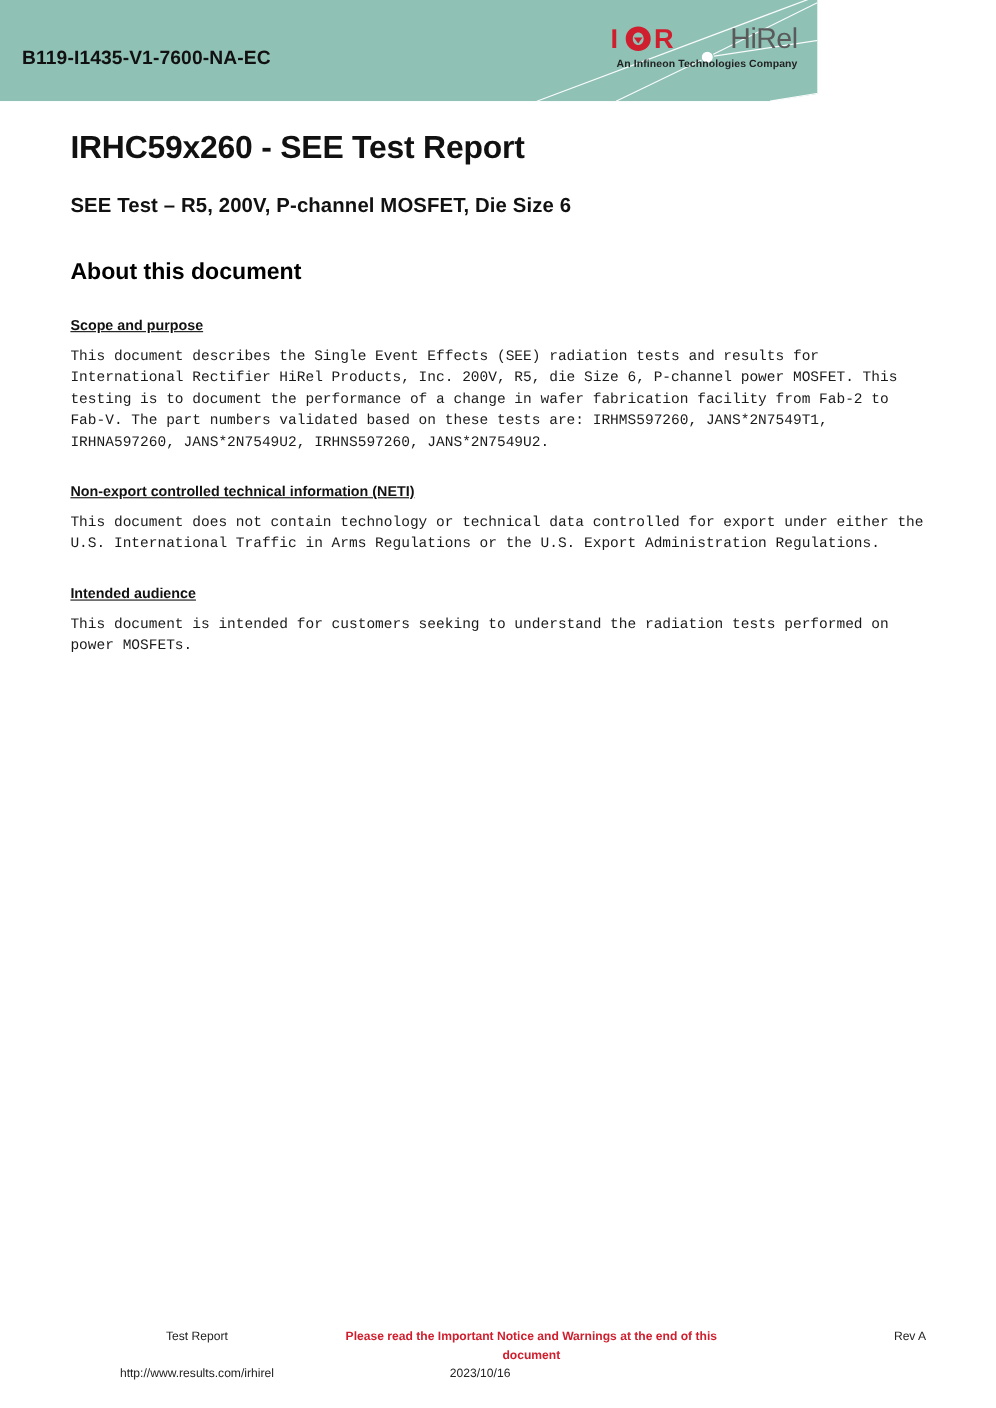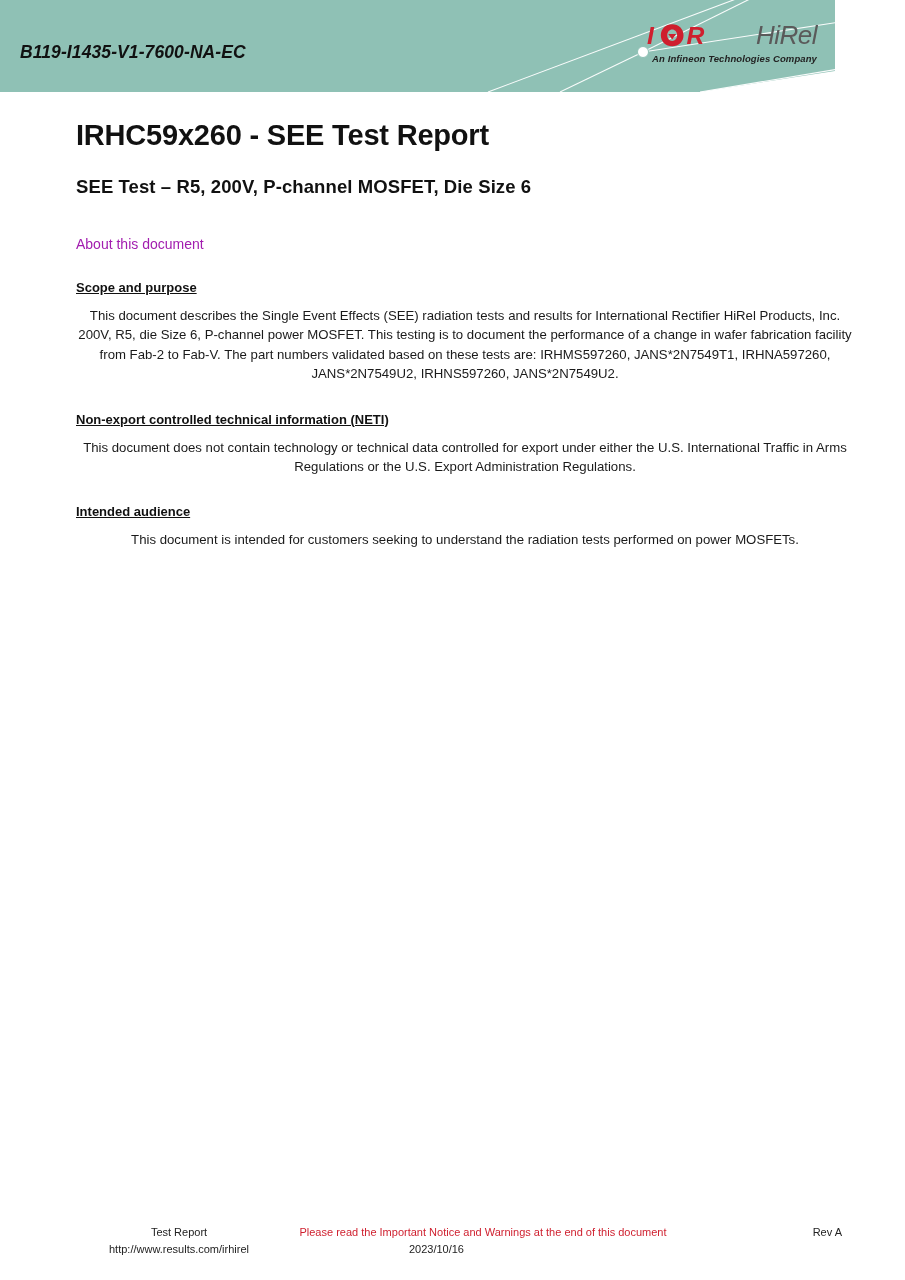--- a/index.html
+++ b/index.html
@@ -12,24 +12,23 @@
     background: #ffffff;
     font-family: "Liberation Sans", sans-serif;
     color: #1a1a1a;
     position: relative;
     overflow: hidden;
   }
 
   
   .header {
     position: relative;
-    width: 835px;
+    width: 743px;
     height: 92px;
     overflow: hidden;
-    font-style: italic;
   }
   .header-shape {
     position: absolute;
     top: 0;
     left: 0;
     width: 905px;
     height: 92px;
   }
   .doc-code {
     position: absolute;
@@ -70,58 +69,58 @@
     margin-top: 3px;
     letter-spacing: 0.1px;
   }
 
   
   .content {
     position: absolute;
     left: 64px;
     top: 118px;
     width: 790px;
-    margin-left: 12px;
   }
   .title {
     font-size: 29px;
     font-weight: bold;
     color: #111111;
     letter-spacing: -0.2px;
     margin: 0 0 0 0;
     line-height: 1.2;
   }
   .subtitle {
     font-size: 18.5px;
     font-weight: bold;
     color: #111111;
     margin-top: 22px;
     line-height: 1.25;
     letter-spacing: 0.1px;
   }
   .section-heading {
-    font-size: 14px;
-    font-weight: normal;
-    color: #a21caf;
+    font-size: 21px;
+    font-weight: bold;
+    color: #000000;
     margin-top: 38px;
   }
   .sub-heading {
     font-size: 13px;
     font-weight: bold;
     color: #111111;
     margin-top: 28px;
     text-decoration: underline;
   }
   .para {
     font-size: 13.2px;
     line-height: 1.47;
     color: #1a1a1a;
     margin-top: 11px;
     width: 778px;
-    text-align: center;
+    text-align: left;
+    font-family: Liberation Mono, monospace;
   }
 
   
   .footer {
     position: absolute;
     left: 64px;
     bottom: 22px;
     width: 778px;
     font-size: 11px;
     color: #222222;
@@ -138,21 +137,21 @@
   .footer-center {
     flex: 1;
     text-align: center;
   }
   .footer-right {
     width: 170px;
     text-align: right;
   }
   .footer-notice {
     color: #cf1f2e;
-    font-weight: normal;
+    font-weight: bold;
   }
   .footer-link {
     color: #222222;
     text-decoration: none;
   }
 </style>
 </head>
 <body>
 
 <div class="header">

